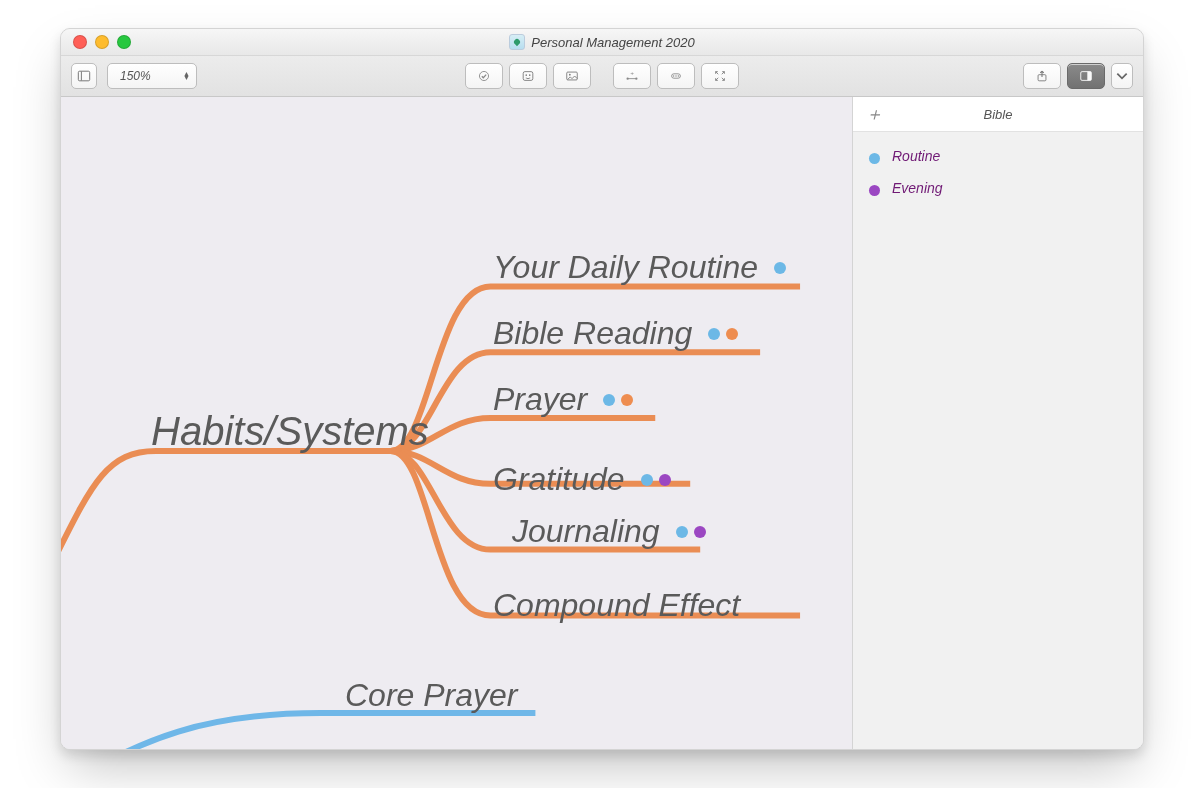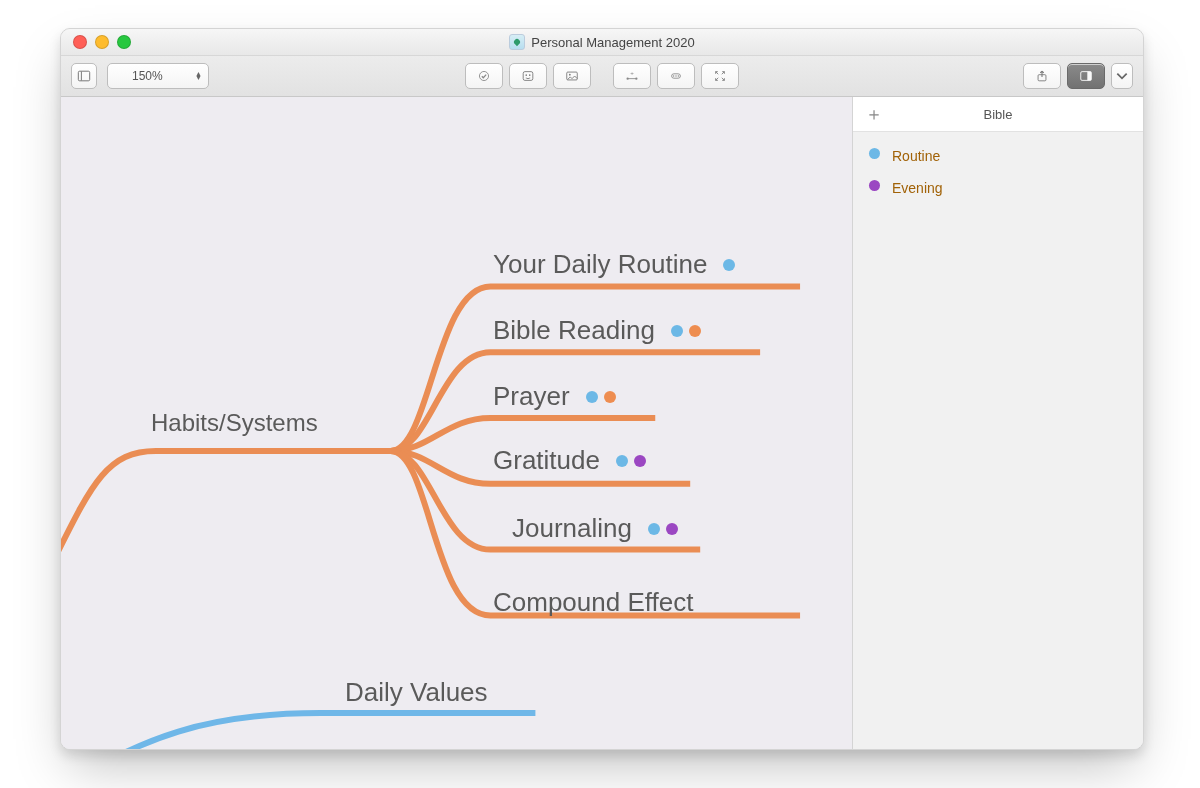--- a/index.html
+++ b/index.html
@@ -17,21 +17,21 @@
   }
   html, body {
     margin: 0; padding: 0;
     width: 1200px; height: 788px;
     background: #ffffff;
     font-family: -apple-system, "Helvetica Neue", Helvetica, Arial, sans-serif;
     -webkit-font-smoothing: antialiased;
   }
   .stage {
     position: relative;
-    width: 1200px; height: 636px;
+    width: 1200px; height: 636px; font-style: italic;
   }
   .window {
     position: absolute;
     left: 60px; top: 28px;
     width: 1082px; height: 720px;
     border-radius: 10px;
     background: var(--chrome-bg);
     border: 1px solid #d4d4d4;
     box-shadow: 0 24px 50px -10px rgba(0,0,0,0.25), 0 6px 12px rgba(0,0,0,0.12);
     overflow: hidden;
@@ -88,21 +88,21 @@
     display: flex; align-items: center; justify-content: center;
     padding: 0 8px;
     color: #555;
     font-size: 12px;
     box-shadow: 0 1px 0 rgba(255,255,255,0.6) inset;
   }
   .tb-btn.icon-only { width: 24px; padding: 0; }
   .tb-btn.wide { width: 36px; padding:0; }
   .tb-select {
     width: 70px; justify-content: space-between;
-    padding: 0 6px 0 24px;
+    padding: 0 6px 0 12px;
   }
   .tb-select .chev { display:flex; flex-direction:column; line-height:4px; font-size:7px; color:#666; }
   .tb-group { display:flex; gap:6px; }
   .tb-center { position:absolute; left:50%; transform:translateX(-50%); display:flex; gap:22px; }
   .tb-right { margin-left:auto; display:flex; gap:6px; }
   .tb-btn.active { background: linear-gradient(#8a8a8a, #727272); color:#fff; border-color:#6a6a6a; }
   .tb-btn svg { width:14px; height:14px; display:block; }
 
   
   .content {
@@ -113,24 +113,24 @@
     flex: 1; position: relative; overflow: hidden;
     background: var(--canvas-bg);
   }
   .canvas svg.branches {
     position:absolute; left:0; top:0; width:100%; height:100%;
     pointer-events:none;
   }
   .node {
     position:absolute;
     display:flex; align-items:center; gap:10px;
-    font-size:26px; color: var(--text-gray);
+    font-size:32px; color: var(--text-gray);
     white-space:nowrap;
   }
-  .node.root { font-size:24px;align-items:center; }
+  .node.root { font-size:40px;align-items:center; }
   .dots { display:flex; gap:6px; margin-left:6px; }
   .dot { width:12px; height:12px; border-radius:50%; }
   .d-routine { background: var(--lightblue-dot); }
   .d-morning { background: var(--orange-dot); }
   .d-evening { background: var(--purple-dot); }
 
   
   .panel {
     width: 290px; background: var(--panel-bg);
     border-left: 1px solid #d4d4d4;
@@ -141,23 +141,23 @@
     display:flex; align-items:center; justify-content:center;
     border-bottom:1px solid #e2e2e2;
     position:relative;
     font-size:13px; color:#555;
   }
   .panel-header .plus {
     position:absolute; left:12px; color:#888; font-size:18px; line-height:18px;
   }
   .tag-list { padding: 8px 2px; }
   .tag-item {
-    display:flex; align-items:flex-start; gap:12px;
+    display:flex; align-items:flex-end; gap:12px;
     padding: 8px 14px;
-    font-size:14px; color:#a16207;
+    font-size:14px; color:#701a75;
   }
   .tag-item .dot { width:11px; height:11px; }
 </style>
 </head>
 <body>
 
 <div class="stage">
   <div class="window">
 
     <div class="titlebar">
@@ -291,40 +291,40 @@
             <span class="dot d-morning"></span>
           </span>
         </div>
         <div class="node" style="left:432px; top:284px;">
           <span>Prayer</span>
           <span class="dots">
             <span class="dot d-routine"></span>
             <span class="dot d-morning"></span>
           </span>
         </div>
-        <div class="node" style="left:432px; top:348px;">
+        <div class="node" style="left:432px; top:364px;">
           <span>Gratitude</span>
           <span class="dots">
             <span class="dot d-routine"></span>
             <span class="dot d-evening"></span>
           </span>
         </div>
         <div class="node" style="left:451px; top:416px;">
           <span>Journaling</span>
           <span class="dots">
             <span class="dot d-routine"></span>
             <span class="dot d-evening"></span>
           </span>
         </div>
         <div class="node" style="left:432px; top:482px;margin-top:8px;">
           <span>Compound Effect</span>
         </div>
 
         <div class="node" style="left:284px; top:580px;">
-          <span>Daily Values</span>
+          <span>Core Prayer</span>
         </div>
 
       </div>
 
       <div class="panel">
         <div class="panel-header">
           <span class="plus">＋</span>
           <span>Bible</span>
         </div>
         <div class="tag-list">

